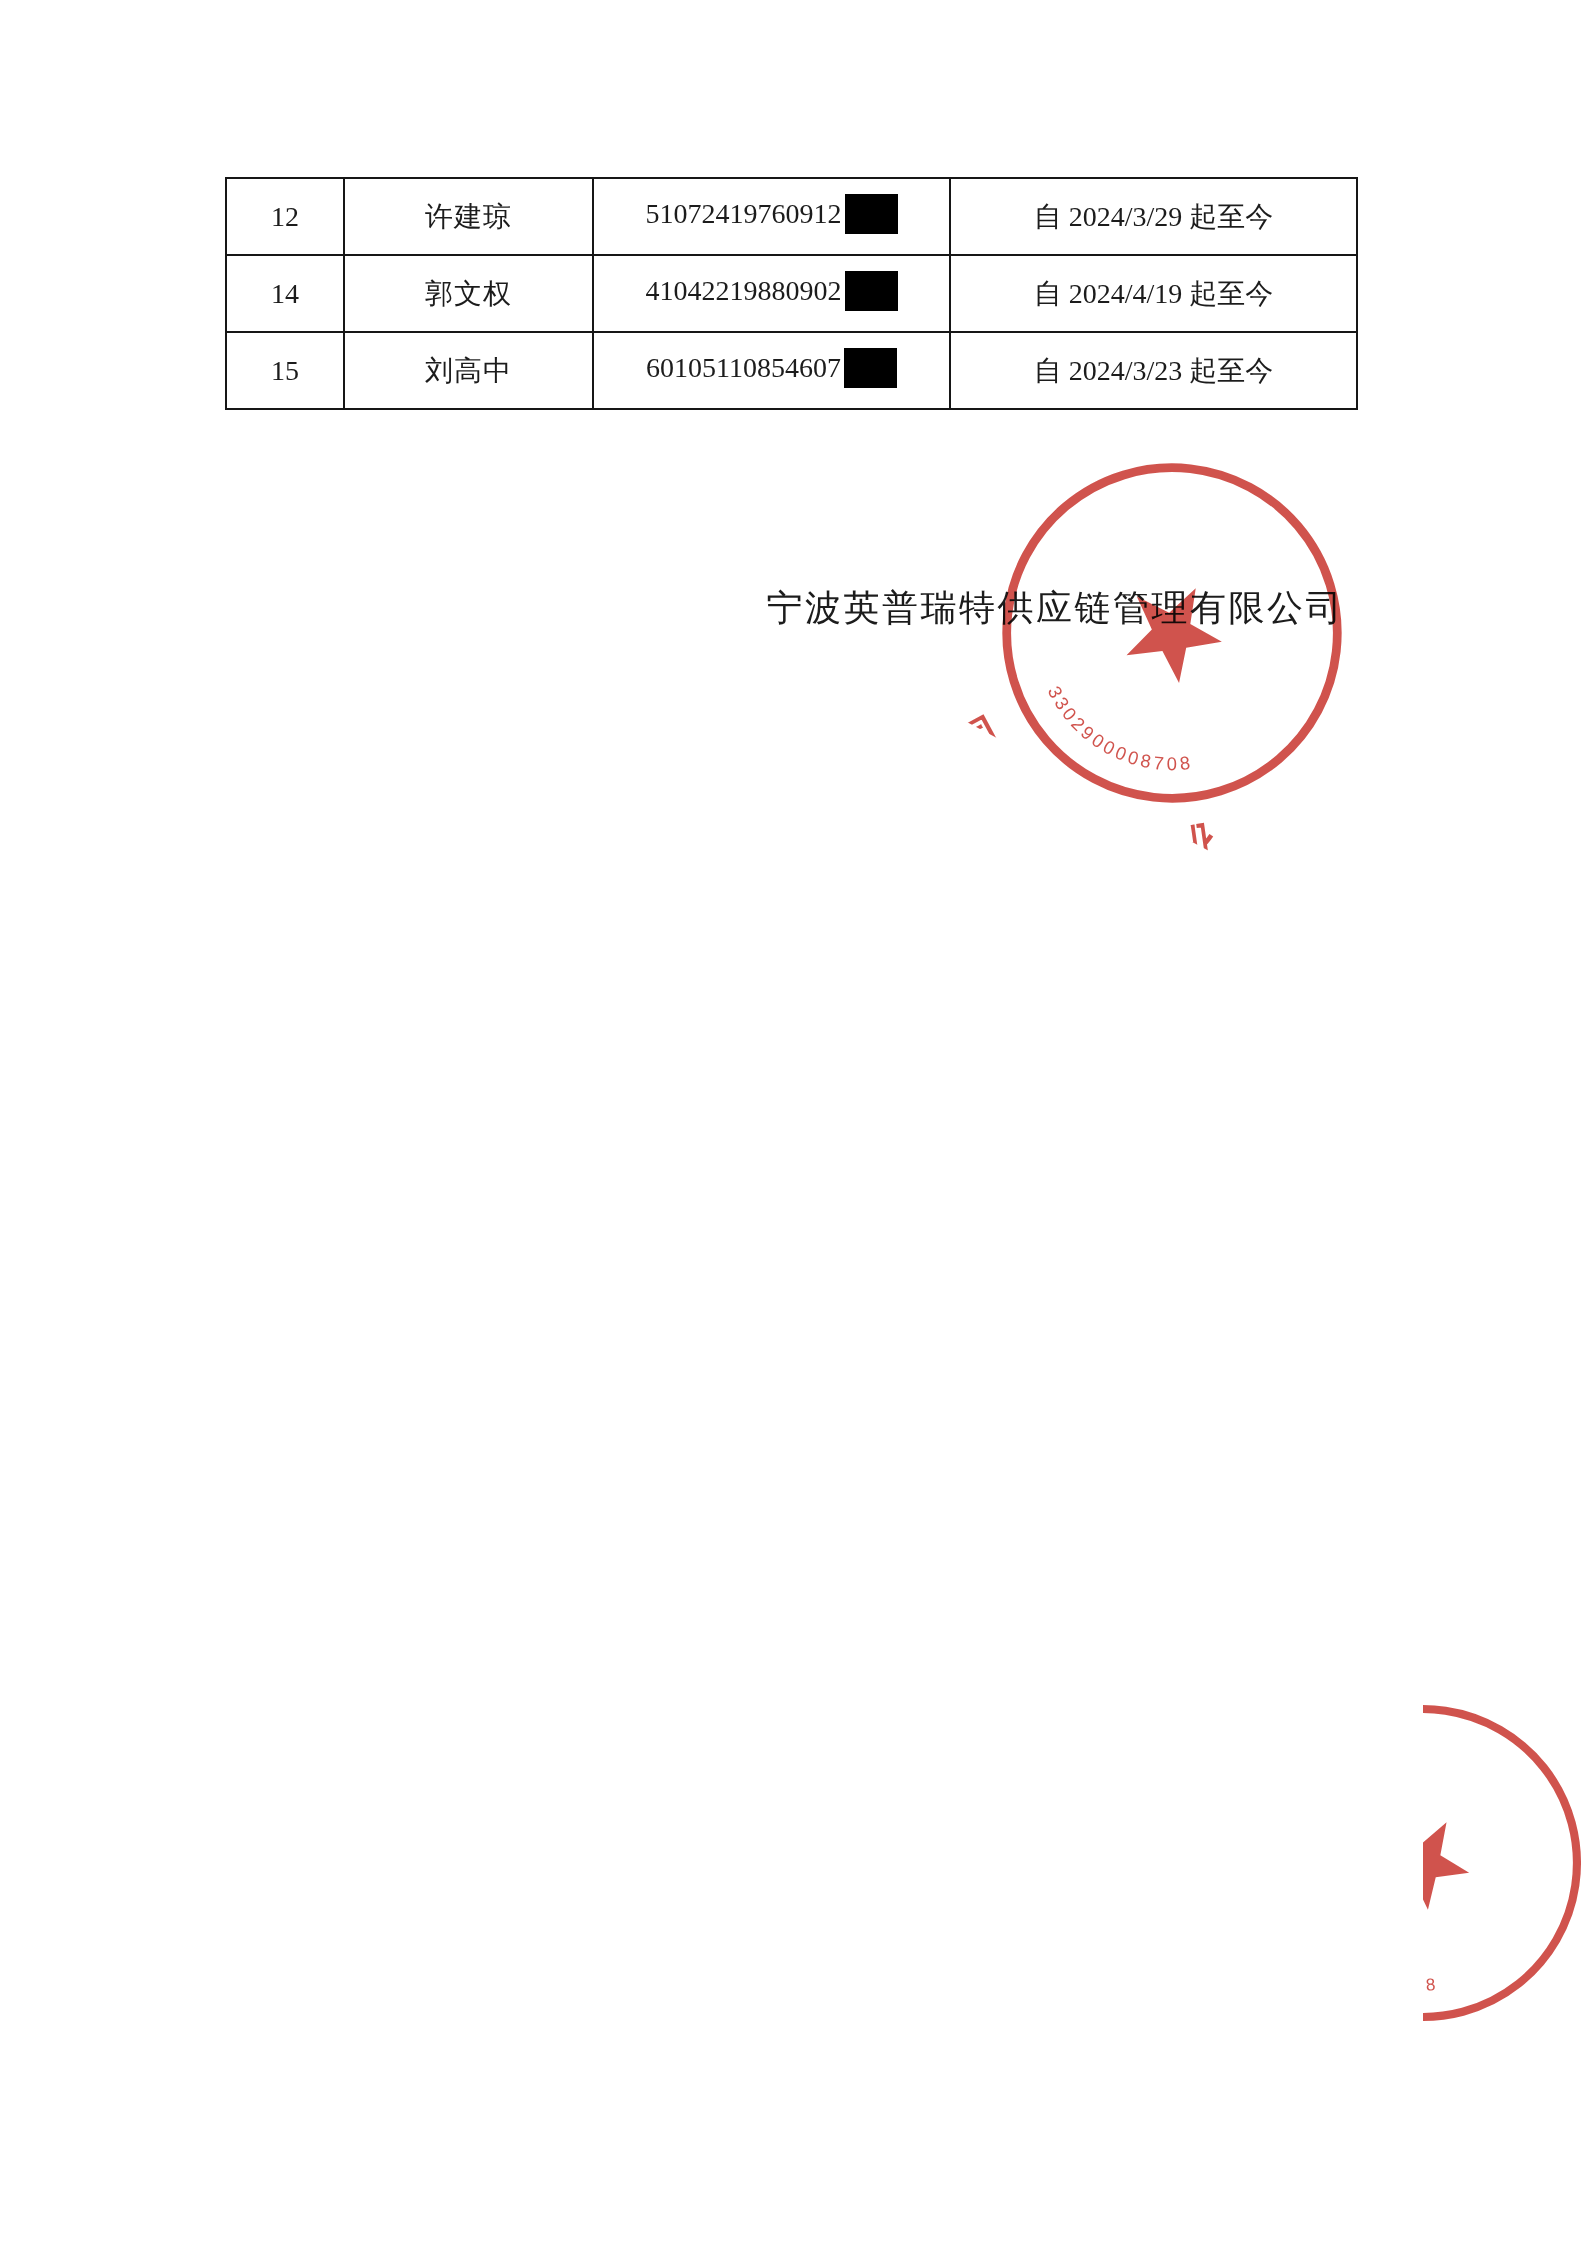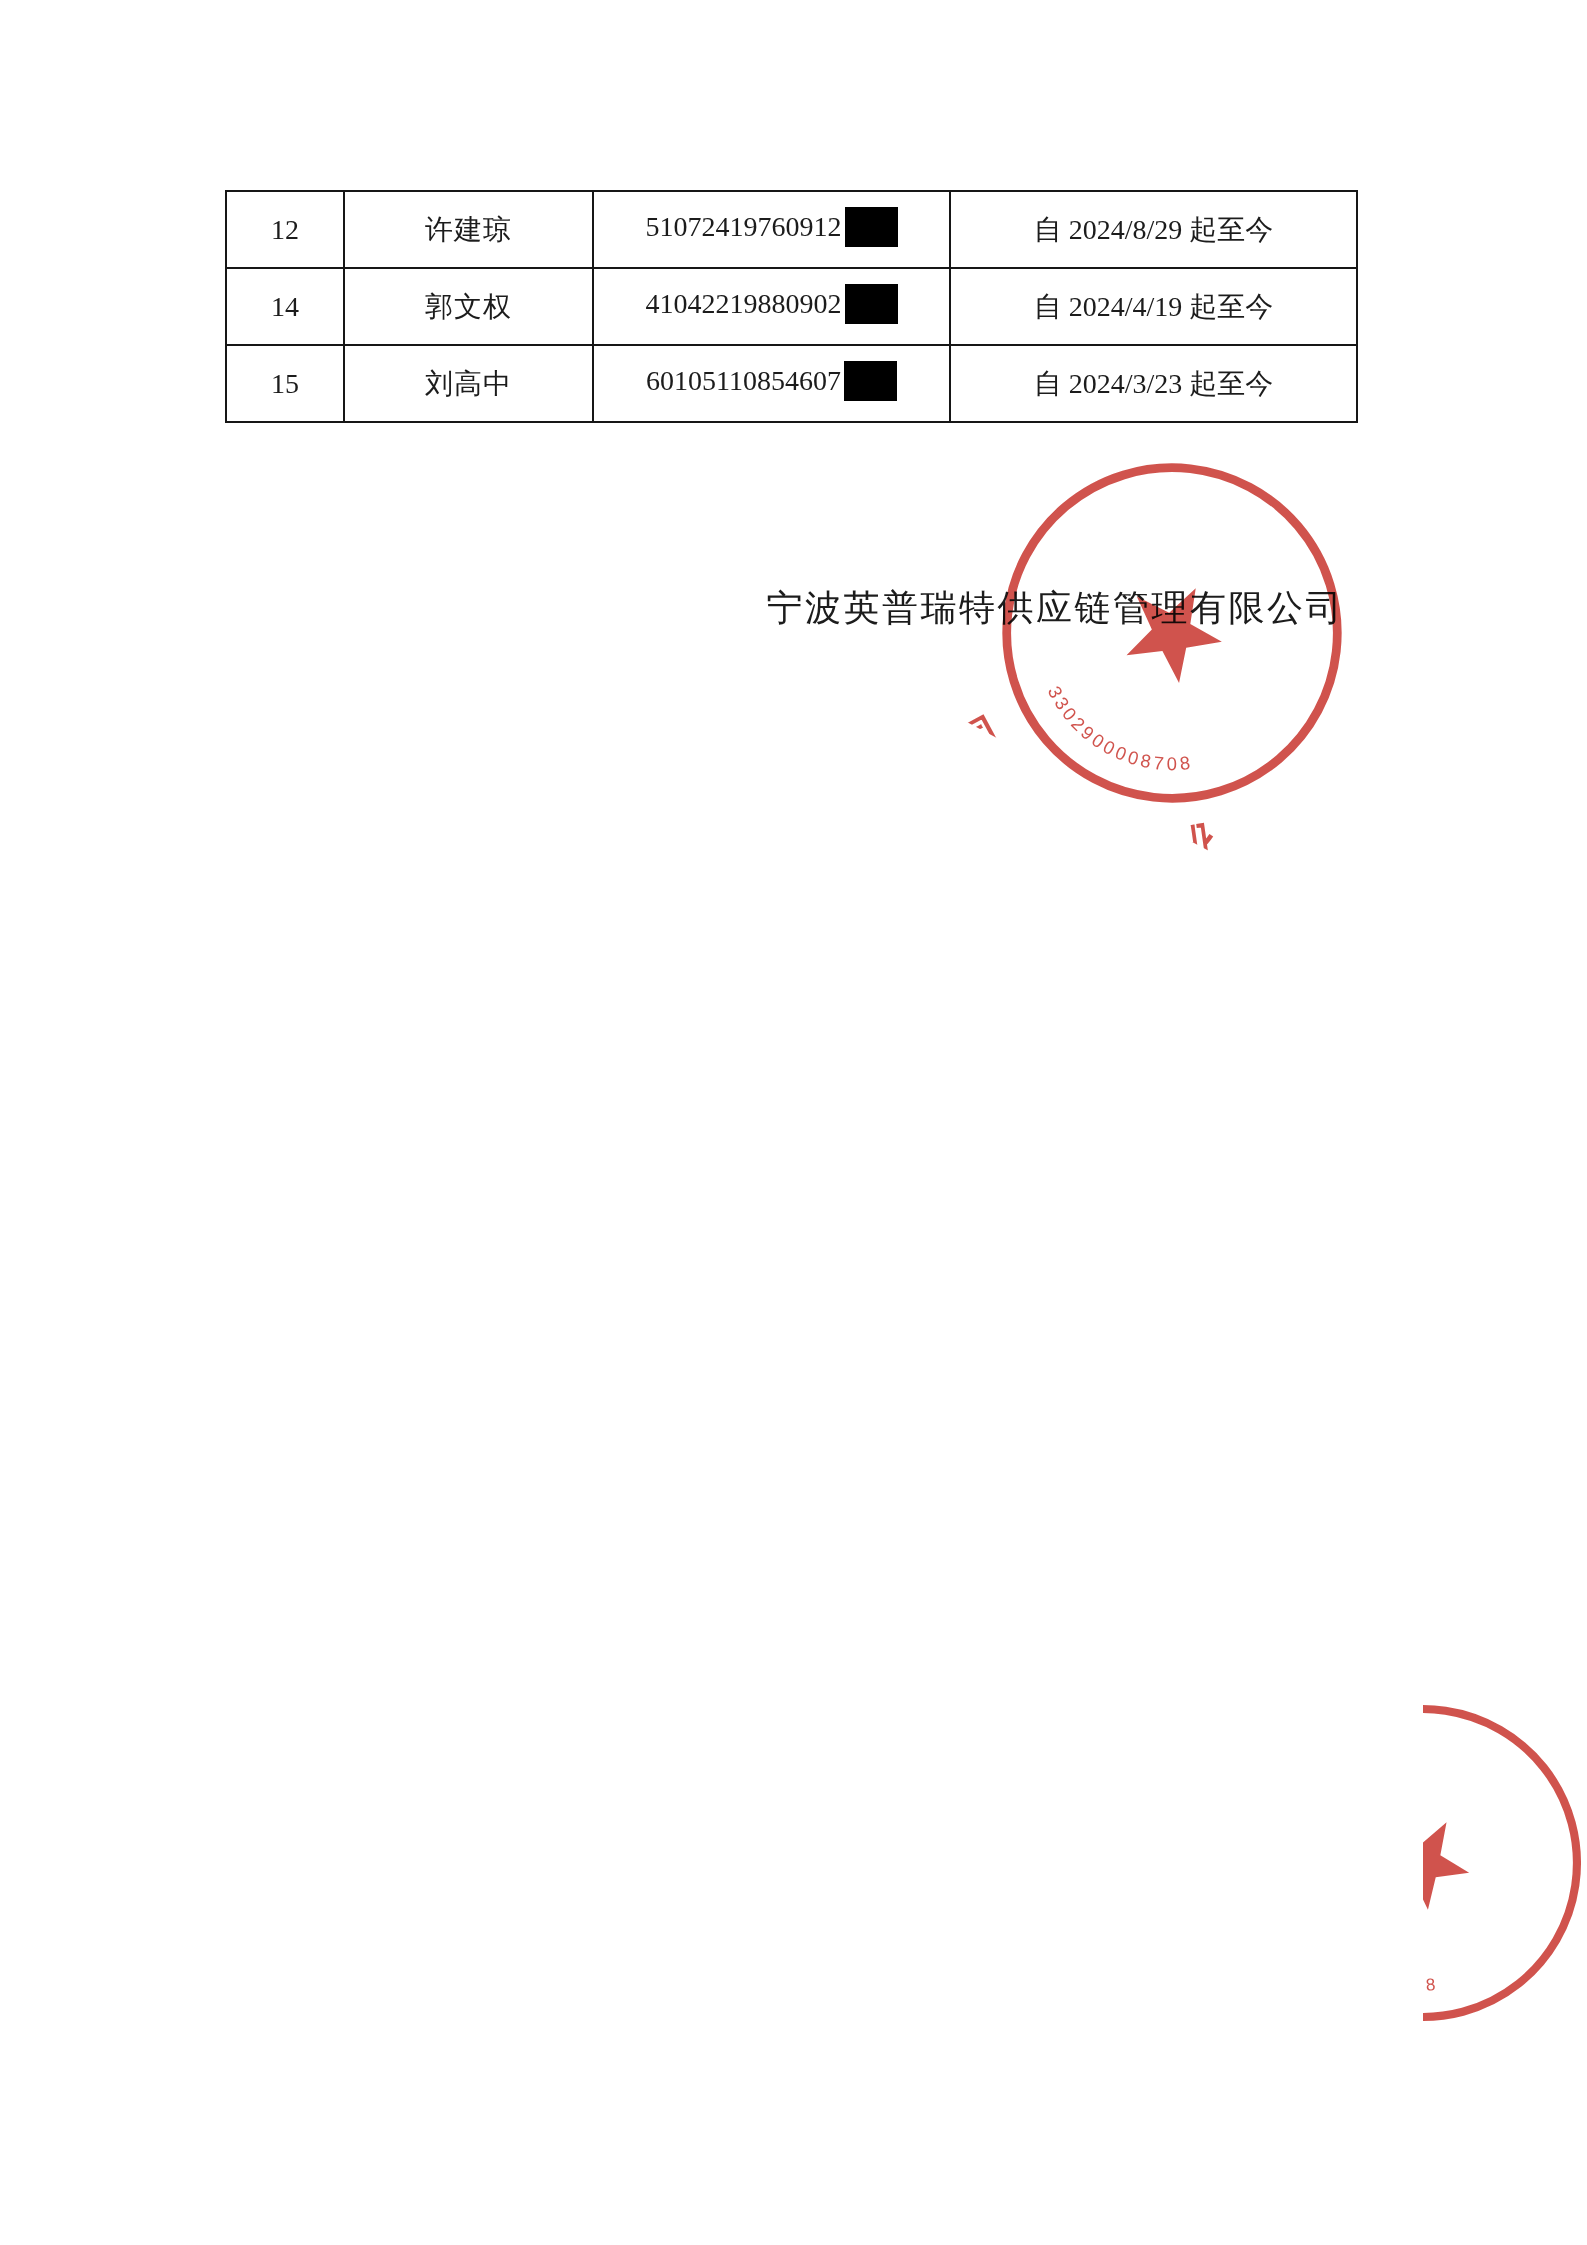--- a/index.html
+++ b/index.html
@@ -7,21 +7,21 @@
     position:relative;
     width:1587px;height:2245px;
     margin:0 auto;
     background:#ffffff;
     font-family:"Liberation Serif","DejaVu Serif",serif;
     color:#1c1c1c;
     overflow:hidden;
   }
   
   table.roster{
-    position:absolute;left:225px;top:190px;
+    position:absolute;left:225px;top:177px;
     border-collapse:collapse;table-layout:fixed;width:1123px;
   }
   table.roster td{
     border:2px solid #161616;
     height:75px;
     text-align:center;vertical-align:middle;
     font-size:28px;
     padding:0;
     overflow:hidden;
   }
@@ -75,21 +75,21 @@
 <body>
 
 <div class="page">
 
   <table class="roster">
     <tbody>
         <tr>
           <td class="col-no">12</td>
           <td class="col-name">许建琼</td>
           <td class="col-id"><span>51072419760912</span><span class="redaction"></span></td>
-          <td class="col-period">自 2024/8/29 起至今</td>
+          <td class="col-period">自 2024/3/29 起至今</td>
         </tr>
         <tr>
           <td class="col-no">14</td>
           <td class="col-name">郭文权</td>
           <td class="col-id"><span>41042219880902</span><span class="redaction"></span></td>
           <td class="col-period">自 2024/4/19 起至今</td>
         </tr>
         <tr>
           <td class="col-no">15</td>
           <td class="col-name">刘高中</td>

